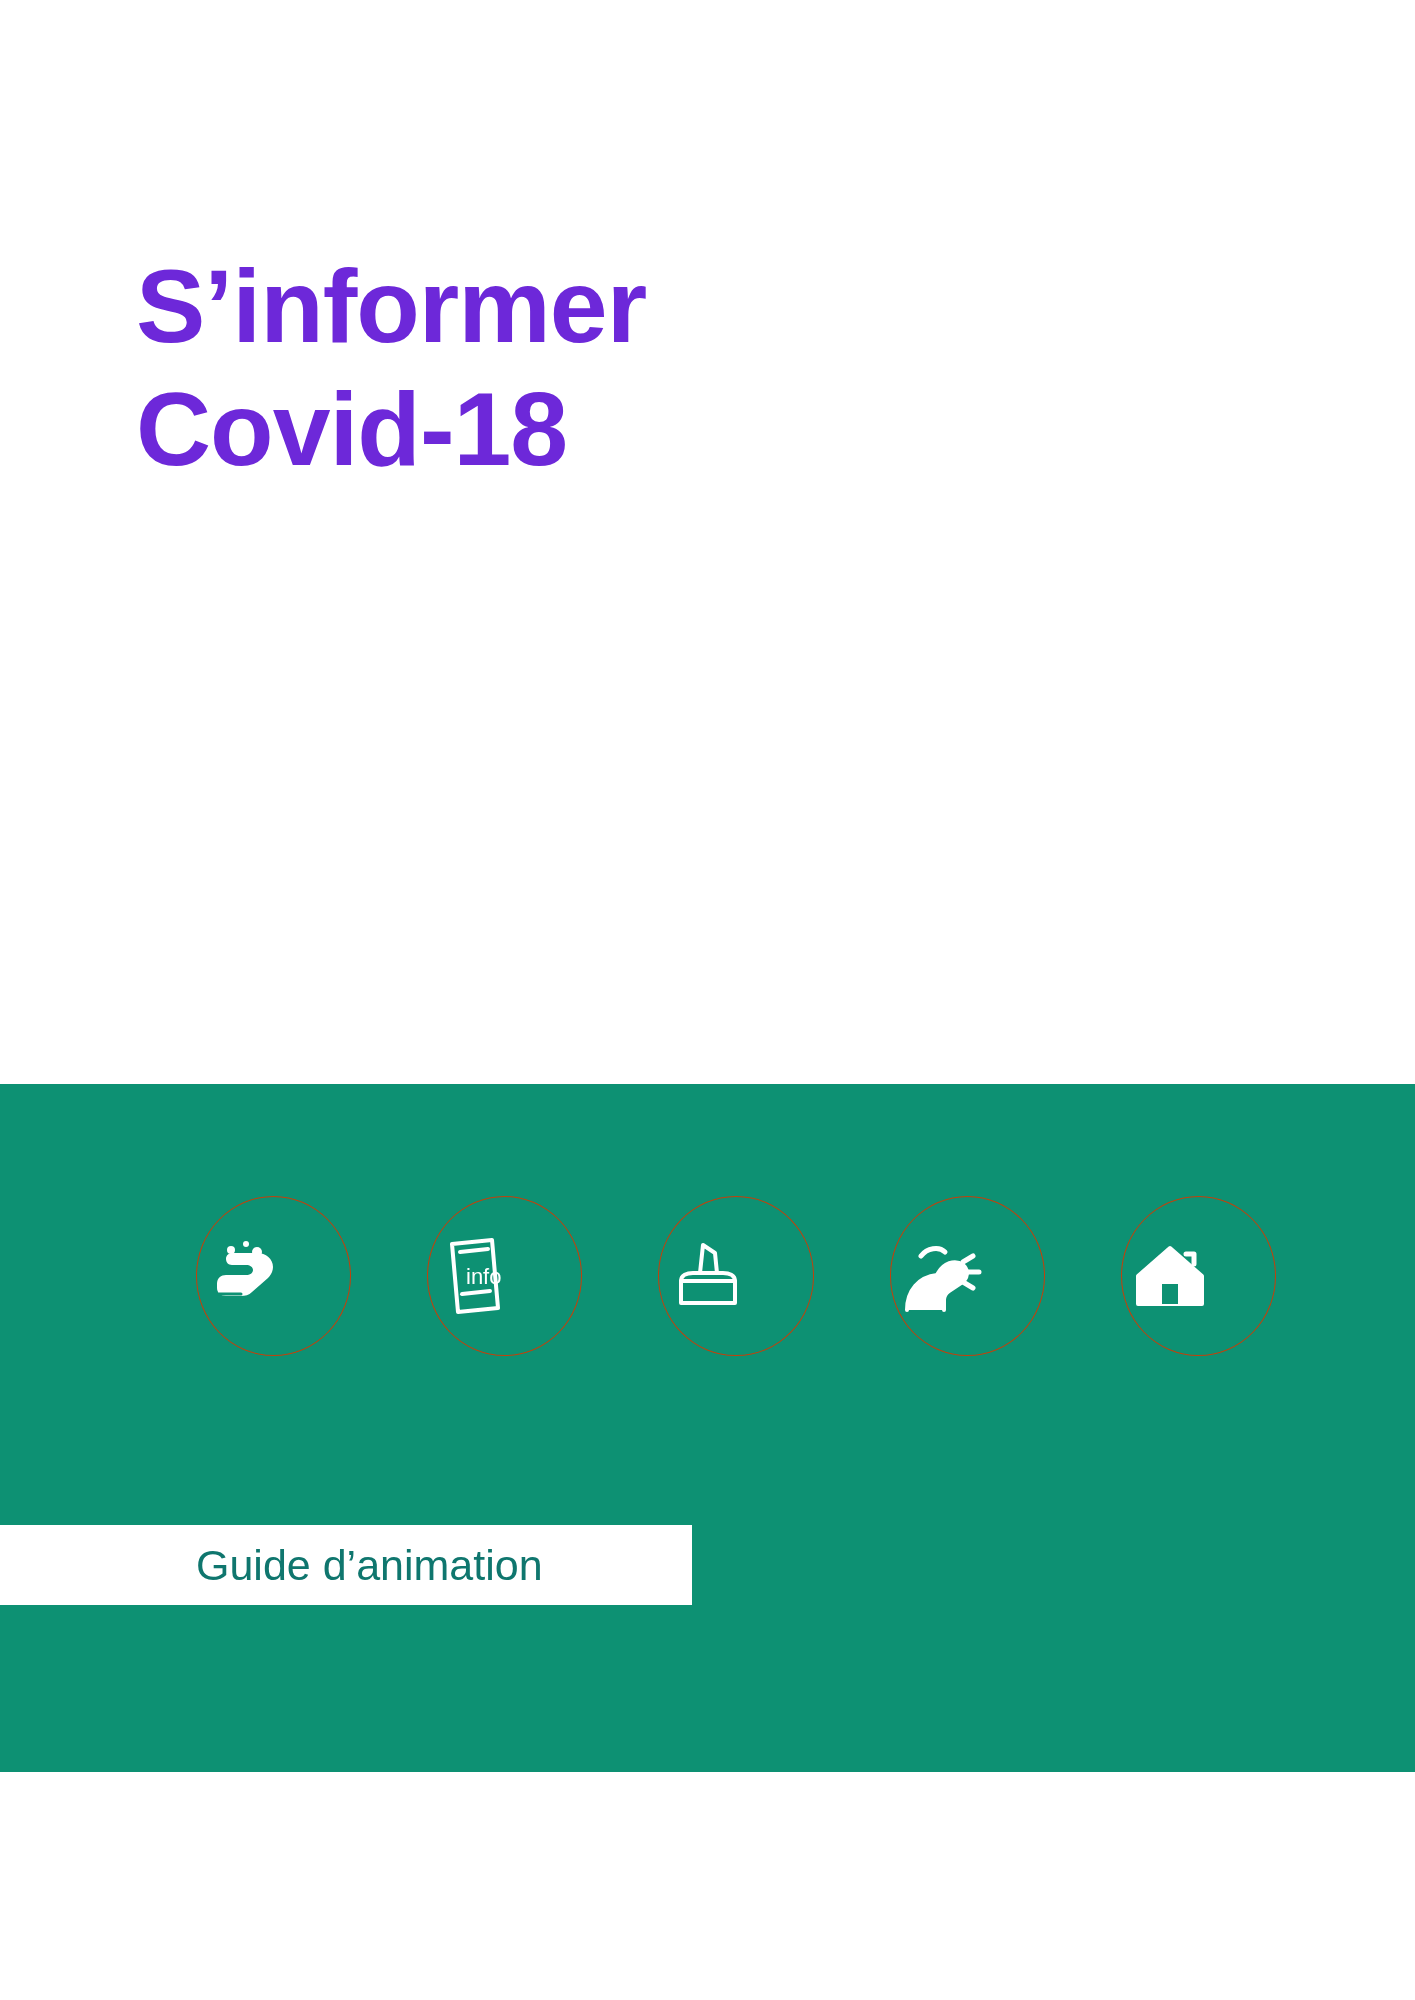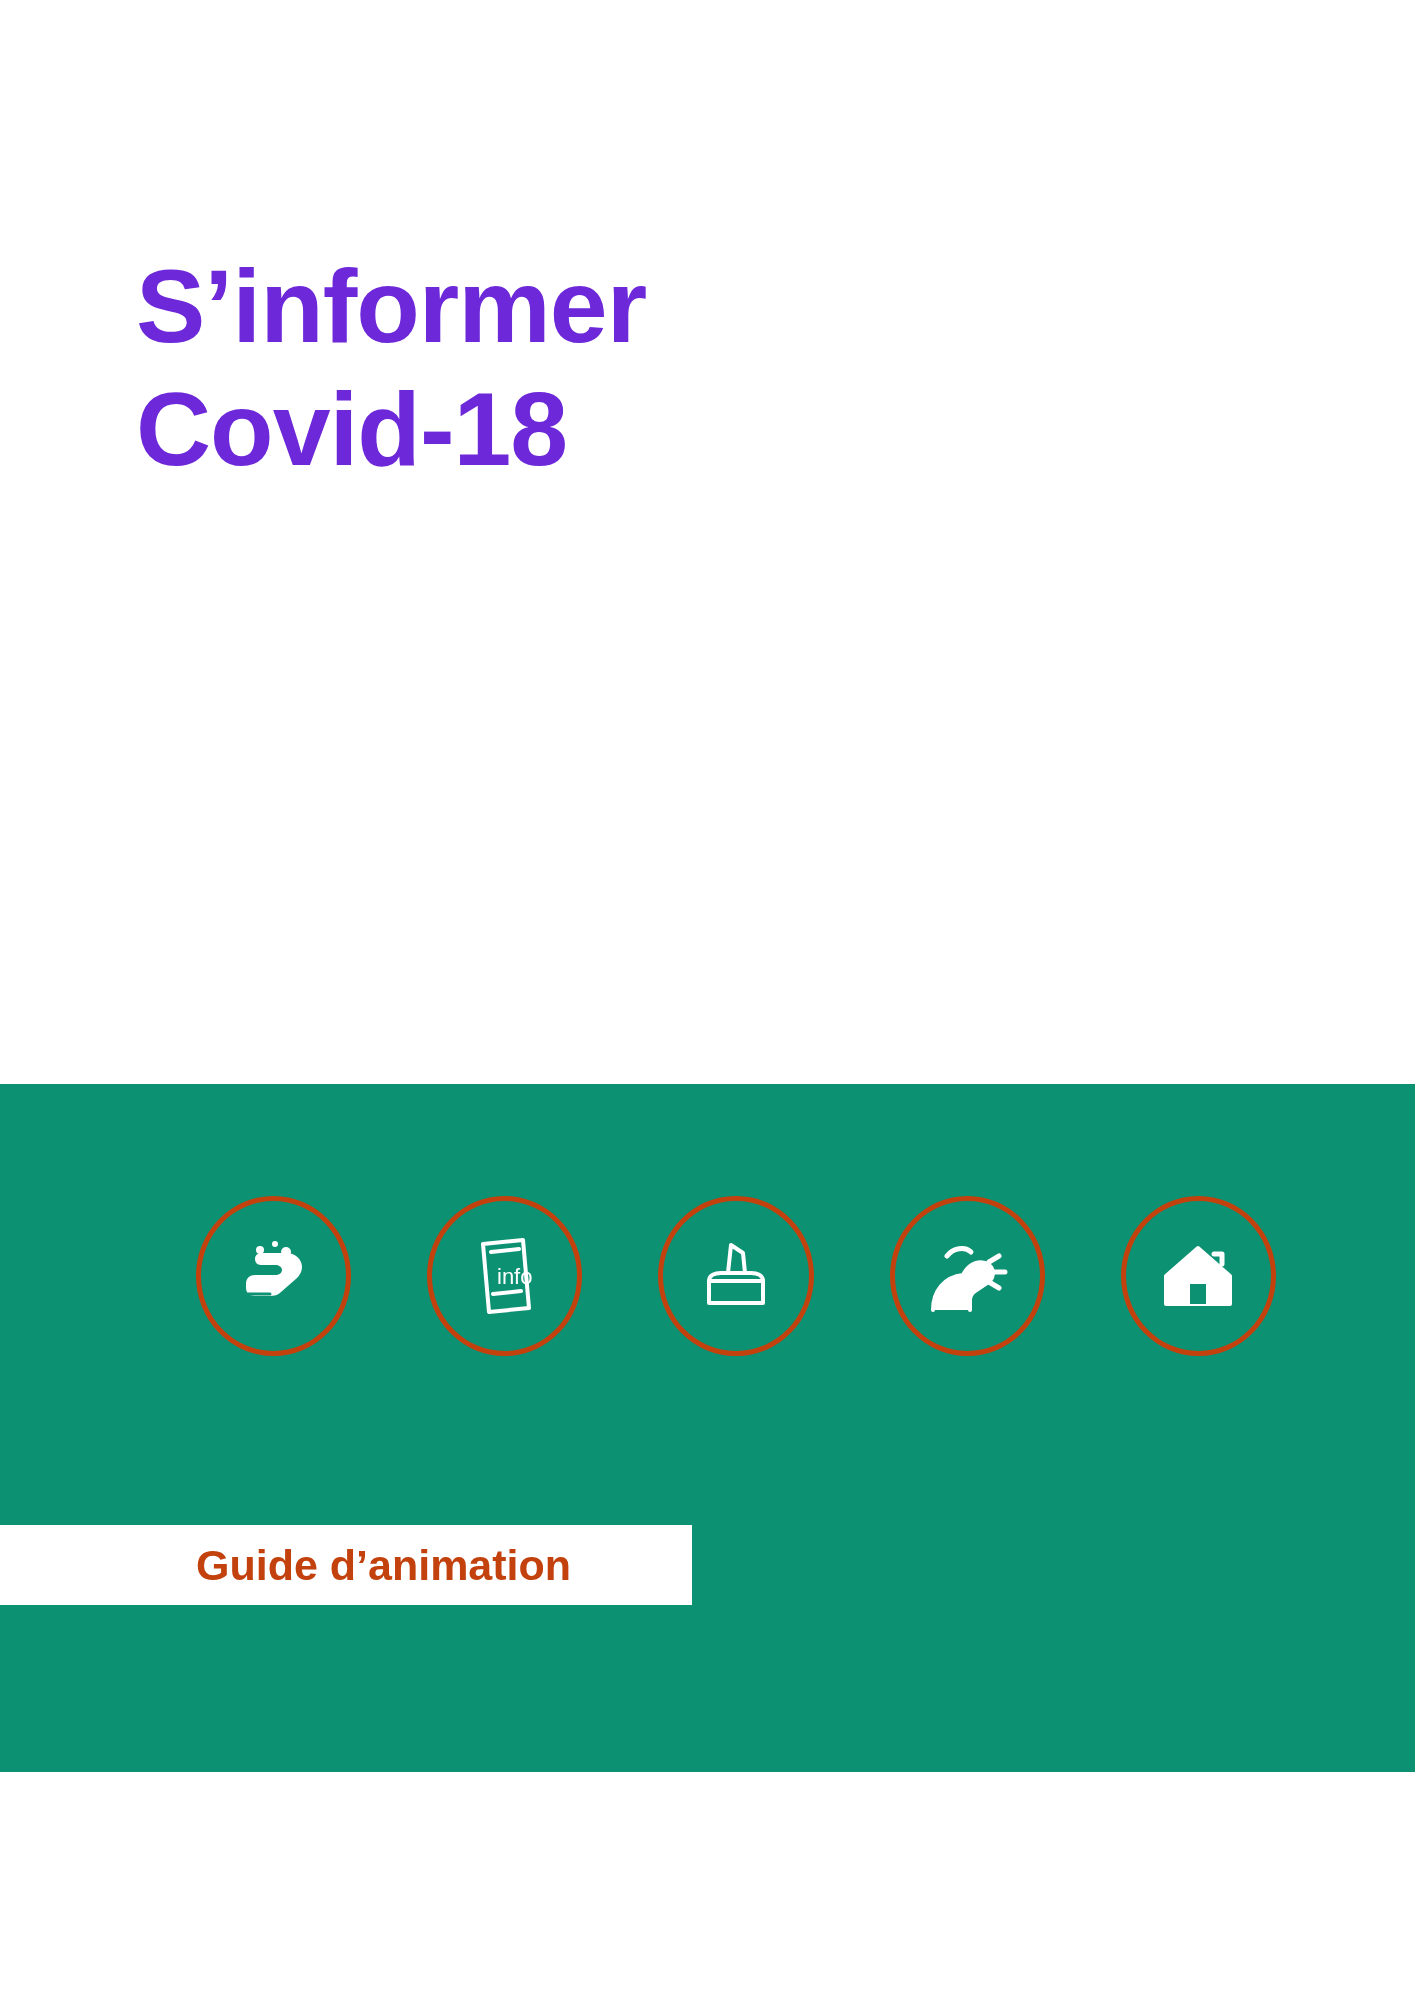--- a/index.html
+++ b/index.html
@@ -49,46 +49,45 @@
     top: 1196px;
     width: 1080px;
     height: 160px;
     display: flex;
     gap: 76px;
   }
   .icon-circle {
     width: 160px;
     height: 160px;
     border-radius: 50%;
-    border: 5px solid #c2410c;
+    border: 1px solid #c2410c;
     box-sizing: border-box;
     display: flex;
     align-items: center;
-    justify-content: center;
   }
   .icon-circle svg {
     display: block;
   }
 
   
   .subtitle-bar {
     position: absolute;
     left: 0;
     top: 1525px;
     width: 692px;
     height: 80px;
     background: #ffffff;
     display: flex;
     align-items: center;
   }
   .subtitle-text {
     margin-left: 196px;
-    color: #c2410c;
+    color: #0f766e;
     font-size: 43px;
-    font-weight: 700;
+    font-weight: 400;
     letter-spacing: 0px;
   }
 
   
   .footer {
     position: absolute;
     left: 0;
     top: 1772px;
     width: 1415px;
     height: 228px;

